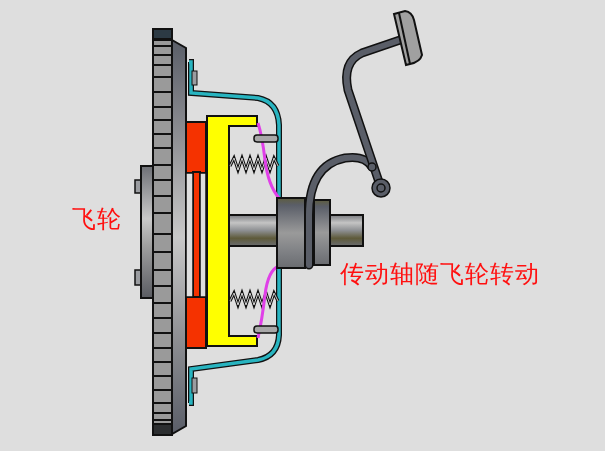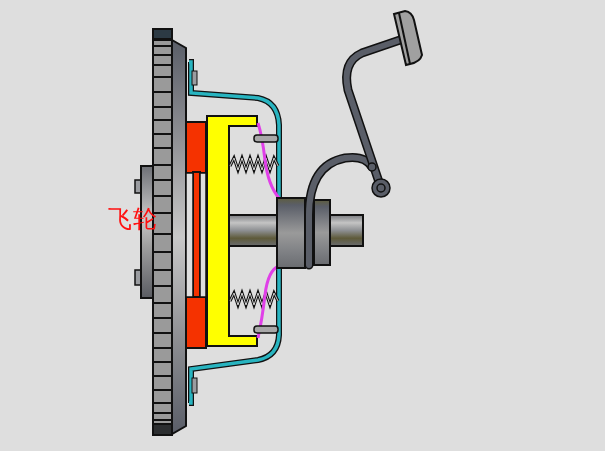--- a/index.html
+++ b/index.html
@@ -11,21 +11,20 @@
       font-family: "DejaVu Sans", sans-serif;
     }
     #stage { position: absolute; left: 0; top: 0; width: 605px; height: 451px; }
     .label {
       position: absolute;
       color: #ff1010;
       font-size: 24px;
       line-height: 1;
       white-space: nowrap;
       letter-spacing: 1px;
-      margin-left: 36px;
     }
     #lbl-flywheel { left: 72px; top: 207px; }
     #lbl-shaft { left: 340px; top: 262px; }
     #lbl-friction { left: 207px; top: 380px; }
   </style>
 </head>
 <body>
 
 <div id="stage">
   <svg width="605" height="451" viewBox="0 0 605 451" xmlns="http://www.w3.org/2000/svg">
@@ -165,13 +164,14 @@
       <path d="M 381 188 L 348 90 Q 342 62 362 53 L 400 40" fill="none" stroke="#5a5e68" stroke-width="6" stroke-linecap="round"></path>
       <circle cx="372" cy="167" r="4" fill="#5a5e68" stroke="#111" stroke-width="1.5"></circle>
       <circle cx="381" cy="188" r="9" fill="#5a5e68" stroke="#111" stroke-width="1.5"></circle>
       <circle cx="381" cy="188" r="4" fill="none" stroke="#111" stroke-width="1.5"></circle>
       <path d="M 394 14 L 405 11 Q 412 12 414 20 L 422 55 Q 420 62 410 64 L 406 65 Z" fill="#a0a0a0" stroke="#111" stroke-width="2"></path>
       <line x1="399" y1="13" x2="410" y2="64" stroke="#111" stroke-width="2"></line>
     </g>
   </svg>
 
   <div id="lbl-flywheel" class="label">飞轮</div>
+  <div id="lbl-shaft" class="label">传动轴随飞轮转动</div>
 </div>
 
 </body></html>

